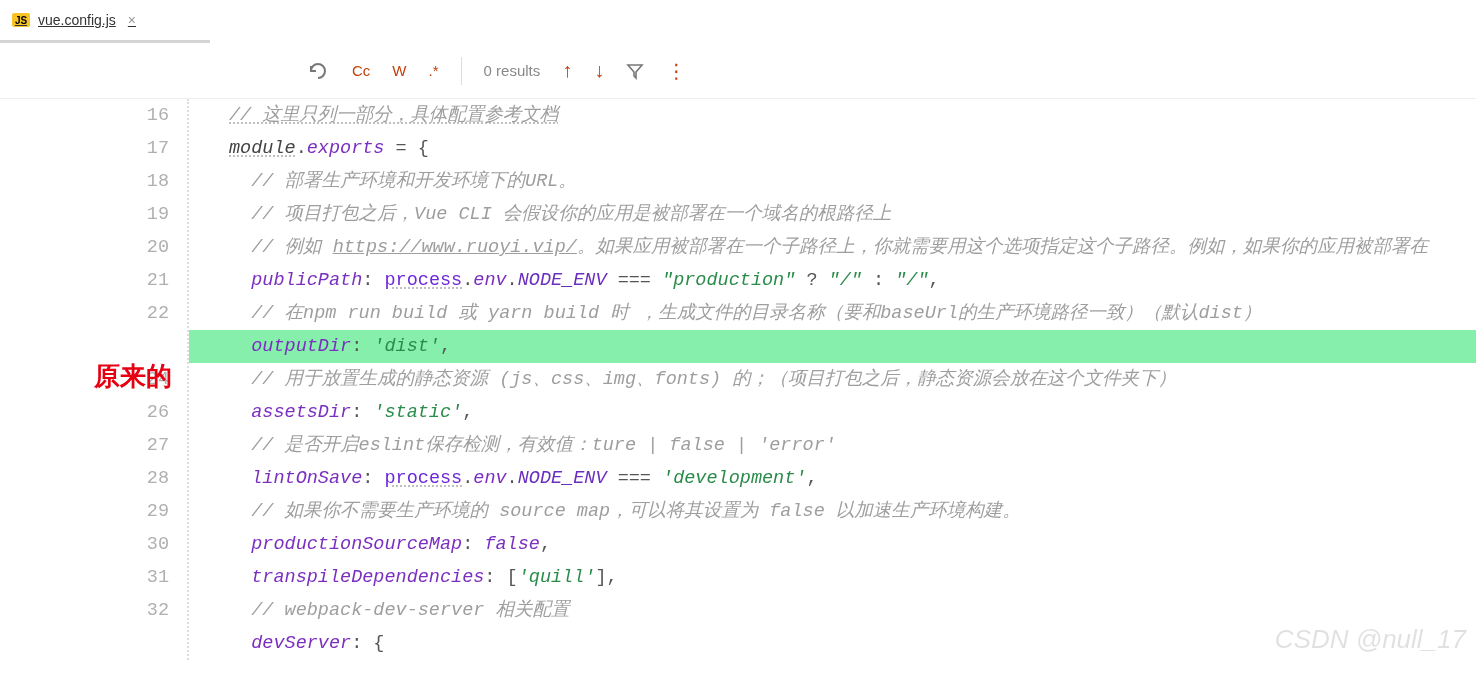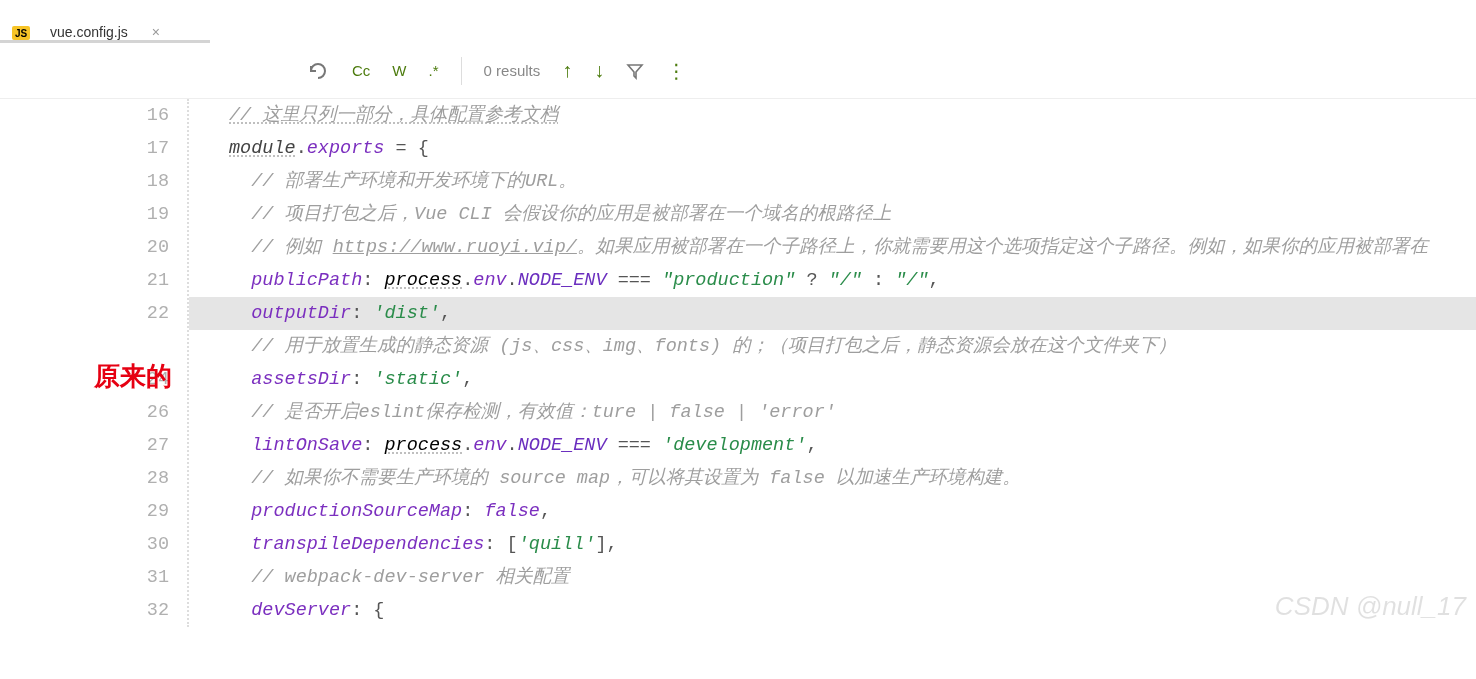--- a/index.html
+++ b/index.html
@@ -1,35 +1,35 @@
 <!DOCTYPE html>
 <html><head>
 <meta charset="utf-8">
 <style>
   * { box-sizing: border-box; margin: 0; padding: 0; }
   body { font-family: "Segoe UI", sans-serif; background: #fff; width: 1476px; height: 679px; overflow: hidden; }
   .tab-bar { height: 40px; display: flex; align-items: center; background: #fff; }
-  .tab { display: flex; align-items: flex-end; gap: 20px; padding: 0 12px; height: 40px; font-size: 14px; color: #333; }
+  .tab { display: flex; align-items: center; gap: 8px; padding: 0 12px; height: 40px; font-size: 14px; color: #333; text-decoration: underline; }
   .tab-icon { width: 18px; height: 14px; background: #f7c427; color: #000; font-size: 10px; font-weight: bold; display: flex; align-items: center; justify-content: center; border-radius: 2px; }
   .tab-close { color: #999; font-size: 14px; margin-left: 4px; cursor: pointer; }
   .tab-underline { height: 3px; width: 210px; background: #d4d4d4; margin-left: 0; }
   .find-bar { height: 56px; display: flex; align-items: center; gap: 14px; padding-left: 300px; font-size: 15px; color: #888; border-bottom: 1px solid #eee; }
   .find-sep { width: 1px; height: 28px; background: #ddd; margin: 0 8px; }
-  .find-bar .btn { color: #4d7c0f; cursor: pointer; font-size: 15px; margin-left: 8px; }
+  .find-bar .btn { color: #c2410c; cursor: pointer; font-size: 15px; margin-left: 8px; }
   .find-bar .btn svg { display: block; }
   .code-area { display: flex; font-family: "Consolas","Courier New",monospace; font-size: 18.5px; line-height: 33px; padding-left: 12px; }
   .gutter { width: 175px; text-align: right; padding-right: 18px; color: #b0b0b0; user-select: none; }
   .gutter div { height: 33px; }
   .code { position: relative; flex: 1; border-left: 2px dotted #ddd; }
   .line { white-space: pre; padding-left: 40px; height: 33px; }
-  .hl { background: #e5e5e5; }
+  .hl { background: #86efac; }
   .c-comment { color: #9e9e9e; font-style: italic; }
   .c-key { color: #7b2fbf; font-style: italic; }
   .c-prop { color: #444; font-style: italic; }
-  .c-ident { color: #000000; font-style: italic; }
+  .c-ident { color: #6d28d9; }
   .c-upper { color: #6b2fbf; font-style: italic; }
   .c-str { color: #2a8c4a; font-style: italic; }
   .c-punc { color: #555; }
   .c-op { color: #555; }
   .annot { position: absolute; left: -95px; top: 233px; color: #e60012; font-weight: 700; font-size: 26px; font-family: "Microsoft YaHei", sans-serif; margin-top: 28px; }
   .watermark { position: absolute; right: 10px; bottom: 4px; color: rgba(0,0,0,0.12); font-size: 26px; font-style: italic; font-family: sans-serif; }
   .wavy { text-decoration: underline dotted #bbb; text-underline-offset: 3px; margin-top: 13px; }
   .ul { text-decoration: underline; }
 </style>
 </head>
@@ -87,20 +87,21 @@
   </div>
   <div class="code">
     <div class="annot">原来的</div>
 
     <div class="line"><span class="c-comment wavy">// 这里只列一部分，具体配置参考文档</span></div>
     <div class="line"><span class="c-prop wavy">module</span><span class="c-punc">.</span><span class="c-key">exports</span><span class="c-punc"> = {</span></div>
     <div class="line">  <span class="c-comment">// 部署生产环境和开发环境下的URL。</span></div>
     <div class="line">  <span class="c-comment">// 项目打包之后，Vue CLI 会假设你的应用是被部署在一个域名的根路径上</span></div>
     <div class="line">  <span class="c-comment"><span>// 例如 </span><span class="ul">https://www.ruoyi.vip/</span><span>。如果应用被部署在一个子路径上，你就需要用这个选项指定这个子路径。例如，如果你的应用被部署在</span></span></div>
     <div class="line">  <span class="c-key">publicPath</span><span class="c-punc">: </span><span class="c-ident wavy">process</span><span class="c-punc">.</span><span class="c-key">env</span><span class="c-punc">.</span><span class="c-upper">NODE_ENV</span><span class="c-op"> === </span><span class="c-str">"production"</span><span class="c-op"> ? </span><span class="c-str">"/"</span><span class="c-op"> : </span><span class="c-str">"/"</span><span class="c-punc">,</span></div>
+    <div class="line">  <span class="c-comment">// 在npm run build 或 yarn build 时 ，生成文件的目录名称（要和baseUrl的生产环境路径一致）（默认dist）</span></div>
     <div class="line hl">  <span class="c-key">outputDir</span><span class="c-punc">: </span><span class="c-str">'dist'</span><span class="c-punc">,</span></div>
     <div class="line">  <span class="c-comment">// 用于放置生成的静态资源 (js、css、img、fonts) 的；（项目打包之后，静态资源会放在这个文件夹下）</span></div>
     <div class="line">  <span class="c-key">assetsDir</span><span class="c-punc">: </span><span class="c-str">'static'</span><span class="c-punc">,</span></div>
     <div class="line">  <span class="c-comment">// 是否开启eslint保存检测，有效值：ture | false | 'error'</span></div>
     <div class="line">  <span class="c-key">lintOnSave</span><span class="c-punc">: </span><span class="c-ident wavy">process</span><span class="c-punc">.</span><span class="c-key">env</span><span class="c-punc">.</span><span class="c-upper">NODE_ENV</span><span class="c-op"> === </span><span class="c-str">'development'</span><span class="c-punc">,</span></div>
     <div class="line">  <span class="c-comment">// 如果你不需要生产环境的 source map，可以将其设置为 false 以加速生产环境构建。</span></div>
     <div class="line">  <span class="c-key">productionSourceMap</span><span class="c-punc">: </span><span class="c-key">false</span><span class="c-punc">,</span></div>
     <div class="line">  <span class="c-key">transpileDependencies</span><span class="c-punc">: [</span><span class="c-str">'quill'</span><span class="c-punc">],</span></div>
     <div class="line">  <span class="c-comment">// webpack-dev-server 相关配置</span></div>
     <div class="line">  <span class="c-key">devServer</span><span class="c-punc">: {</span></div>

